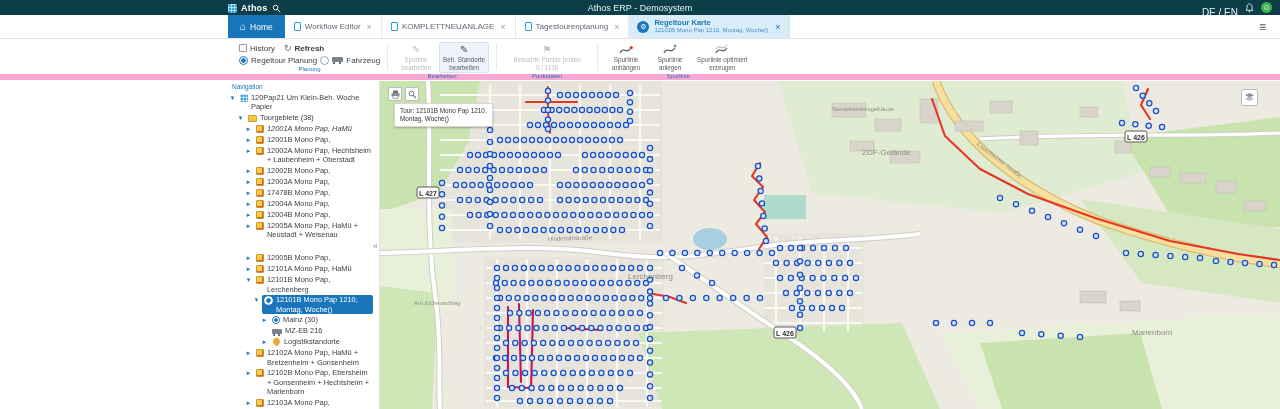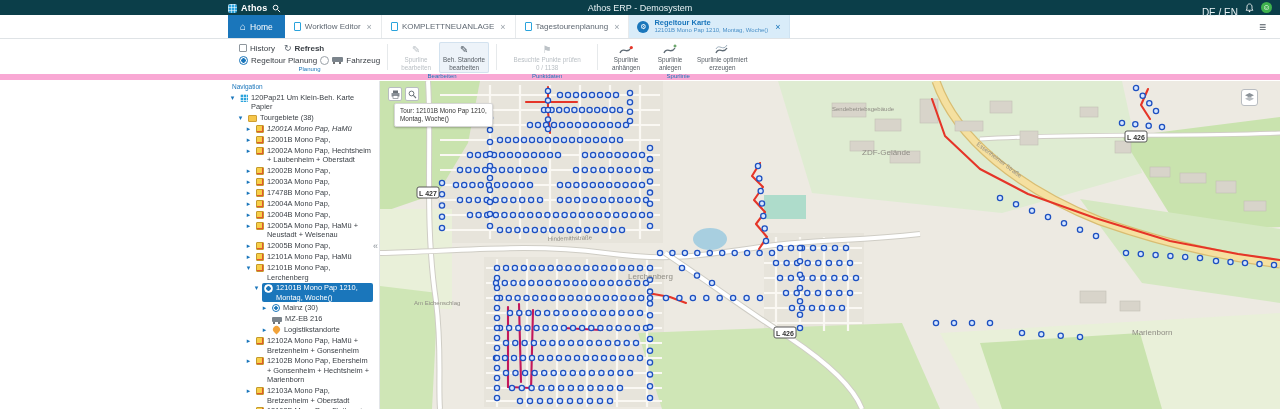--- a/index.html
+++ b/index.html
@@ -256,21 +256,21 @@
     </div>
   </div>
 
   <aside class="sidebar">
     <div class="sb-caption">Navigation</div>
     <div class="tree">
         <div class="tree-row" style="padding-left: 1px;">
           <span class="chev">▾</span>
           <span class="row-core">
             <span class="ticon ticon-grid"></span>
-            <span class="tlabel">120Pap21 Um Klein-Beh. Karte Papier</span>
+            <span class="tlabel">120Pap21 Um Klein-Beh. Woche Papier</span>
           </span>
         </div>
         <div class="tree-row" style="padding-left: 9px;">
           <span class="chev">▾</span>
           <span class="row-core">
             <span class="ticon ticon-folder"></span>
             <span class="tlabel">Tourgebiete (38)</span>
           </span>
         </div>
         <div class="tree-row" style="padding-left: 17px; font-style: italic;">
@@ -329,21 +329,21 @@
             <span class="tlabel">12004B Mono Pap,</span>
           </span>
         </div>
         <div class="tree-row" style="padding-left: 17px;">
           <span class="chev">▸</span>
           <span class="row-core">
             <span class="ticon ticon-tour"></span>
             <span class="tlabel">12005A Mono Pap, HaMü + Neustadt + Weisenau</span>
           </span>
         </div>
-        <div class="tree-row" style="padding-left: 17px;">
+        <div class="tree-row" style="padding-left: 17px; margin-top: 12px;">
           <span class="chev">▸</span>
           <span class="row-core">
             <span class="ticon ticon-tour"></span>
             <span class="tlabel">12005B Mono Pap,</span>
           </span>
         </div>
         <div class="tree-row" style="padding-left: 17px;">
           <span class="chev">▸</span>
           <span class="row-core">
             <span class="ticon ticon-tour"></span>

